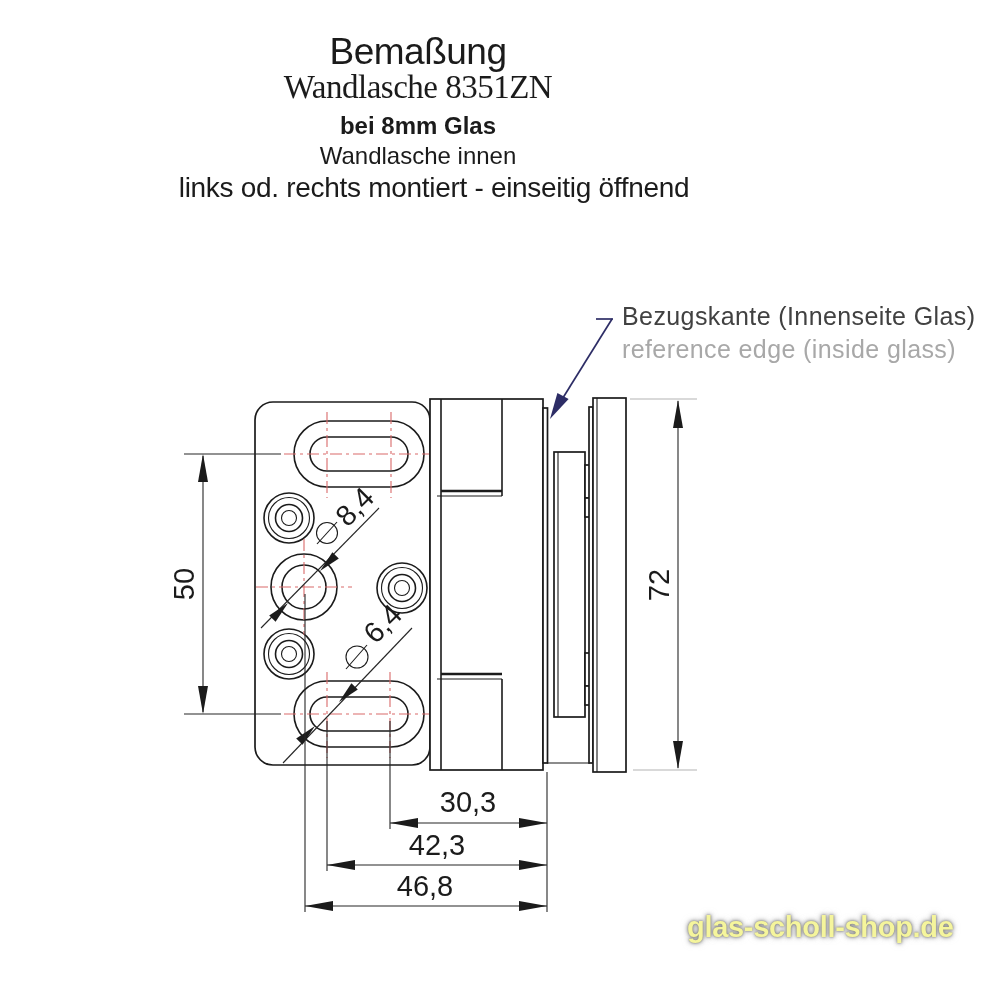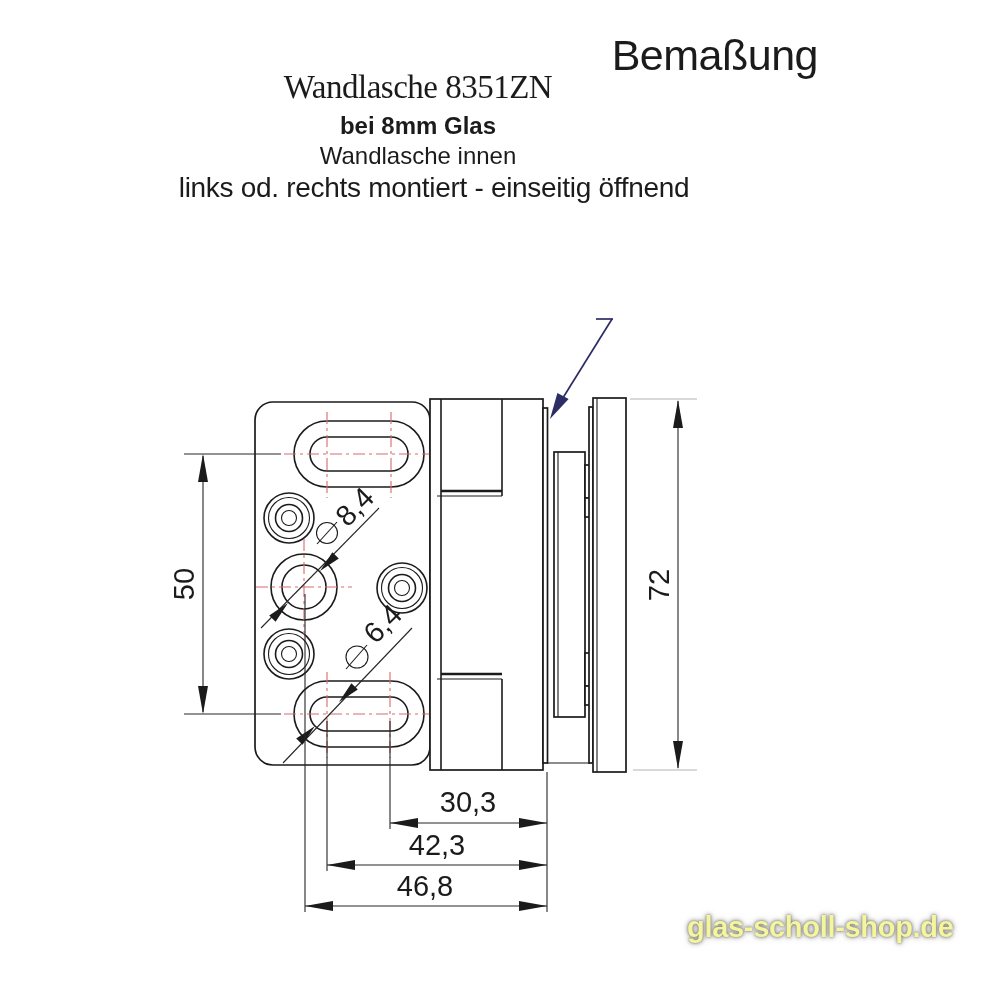--- a/index.html
+++ b/index.html
@@ -1,19 +1,19 @@
 <!DOCTYPE html>
 <html><head>
 <meta charset="utf-8">
 <style>
   html,body{margin:0;padding:0;background:#ffffff;}
   .canvas{position:relative;width:1004px;height:1004px;background:#ffffff;overflow:hidden;
           font-family:"Liberation Sans","DejaVu Sans",sans-serif;color:#1b1b1b;}
   .title-block{position:absolute;left:18px;top:0;width:800px;text-align:center;}
-  .t1{position:absolute;left:0;width:800px;top:31px;font-size:43px;letter-spacing:-0.5px;text-align:right;}
+  .t1{position:absolute;left:0;width:800px;top:31px;font-size:37px;letter-spacing:-0.5px;}
   .t2{position:absolute;left:0;width:800px;top:69px;font-size:33px;letter-spacing:-0.5px;font-family:Liberation Serif, serif;}
   .t3{position:absolute;left:0;width:800px;top:112px;font-size:24px;font-weight:bold;}
   .t4{position:absolute;left:0;width:800px;top:142px;font-size:24px;}
   .t5{position:absolute;left:16px;width:800px;top:172px;font-size:28px;letter-spacing:-0.3px;}
   .callout-de{position:absolute;left:622px;top:302px;font-size:25px;letter-spacing:0.4px;color:#414141;white-space:nowrap;}
   .callout-en{position:absolute;left:622px;top:335px;font-size:25px;letter-spacing:0.4px;color:#a8a8a8;white-space:nowrap;}
   .watermark{position:absolute;left:687px;top:911px;font-size:29px;font-weight:bold;letter-spacing:-0.3px;
              color:#f5f59c;white-space:nowrap;
              text-shadow:0 0 4px rgba(110,110,110,.85),0 0 2px rgba(130,130,130,.9),0 0 7px rgba(160,160,160,.6);}
   svg{position:absolute;left:0;top:0;}
@@ -35,20 +35,22 @@
 <div class="canvas">
 
   <div class="title-block">
     <div class="t1">Bemaßung</div>
     <div class="t2">Wandlasche 8351ZN</div>
     <div class="t3">bei 8mm Glas</div>
     <div class="t4">Wandlasche innen</div>
     <div class="t5">links od. rechts montiert - einseitig öffnend</div>
   </div>
 
+  <div class="callout-de">Bezugskante (Innenseite Glas)</div>
+  <div class="callout-en">reference edge (inside glass)</div>
 
   <svg width="1004" height="1004" viewBox="0 0 1004 1004">
 
     <g>
       <rect class="shape" x="255" y="402" width="175" height="363" rx="18"></rect>
 
       <rect class="ln" x="294" y="421" width="130" height="66" rx="33"></rect>
       <rect class="ln" x="310" y="437" width="98" height="34" rx="17"></rect>
 
       <rect class="ln" x="294" y="681" width="130" height="66" rx="33"></rect>

